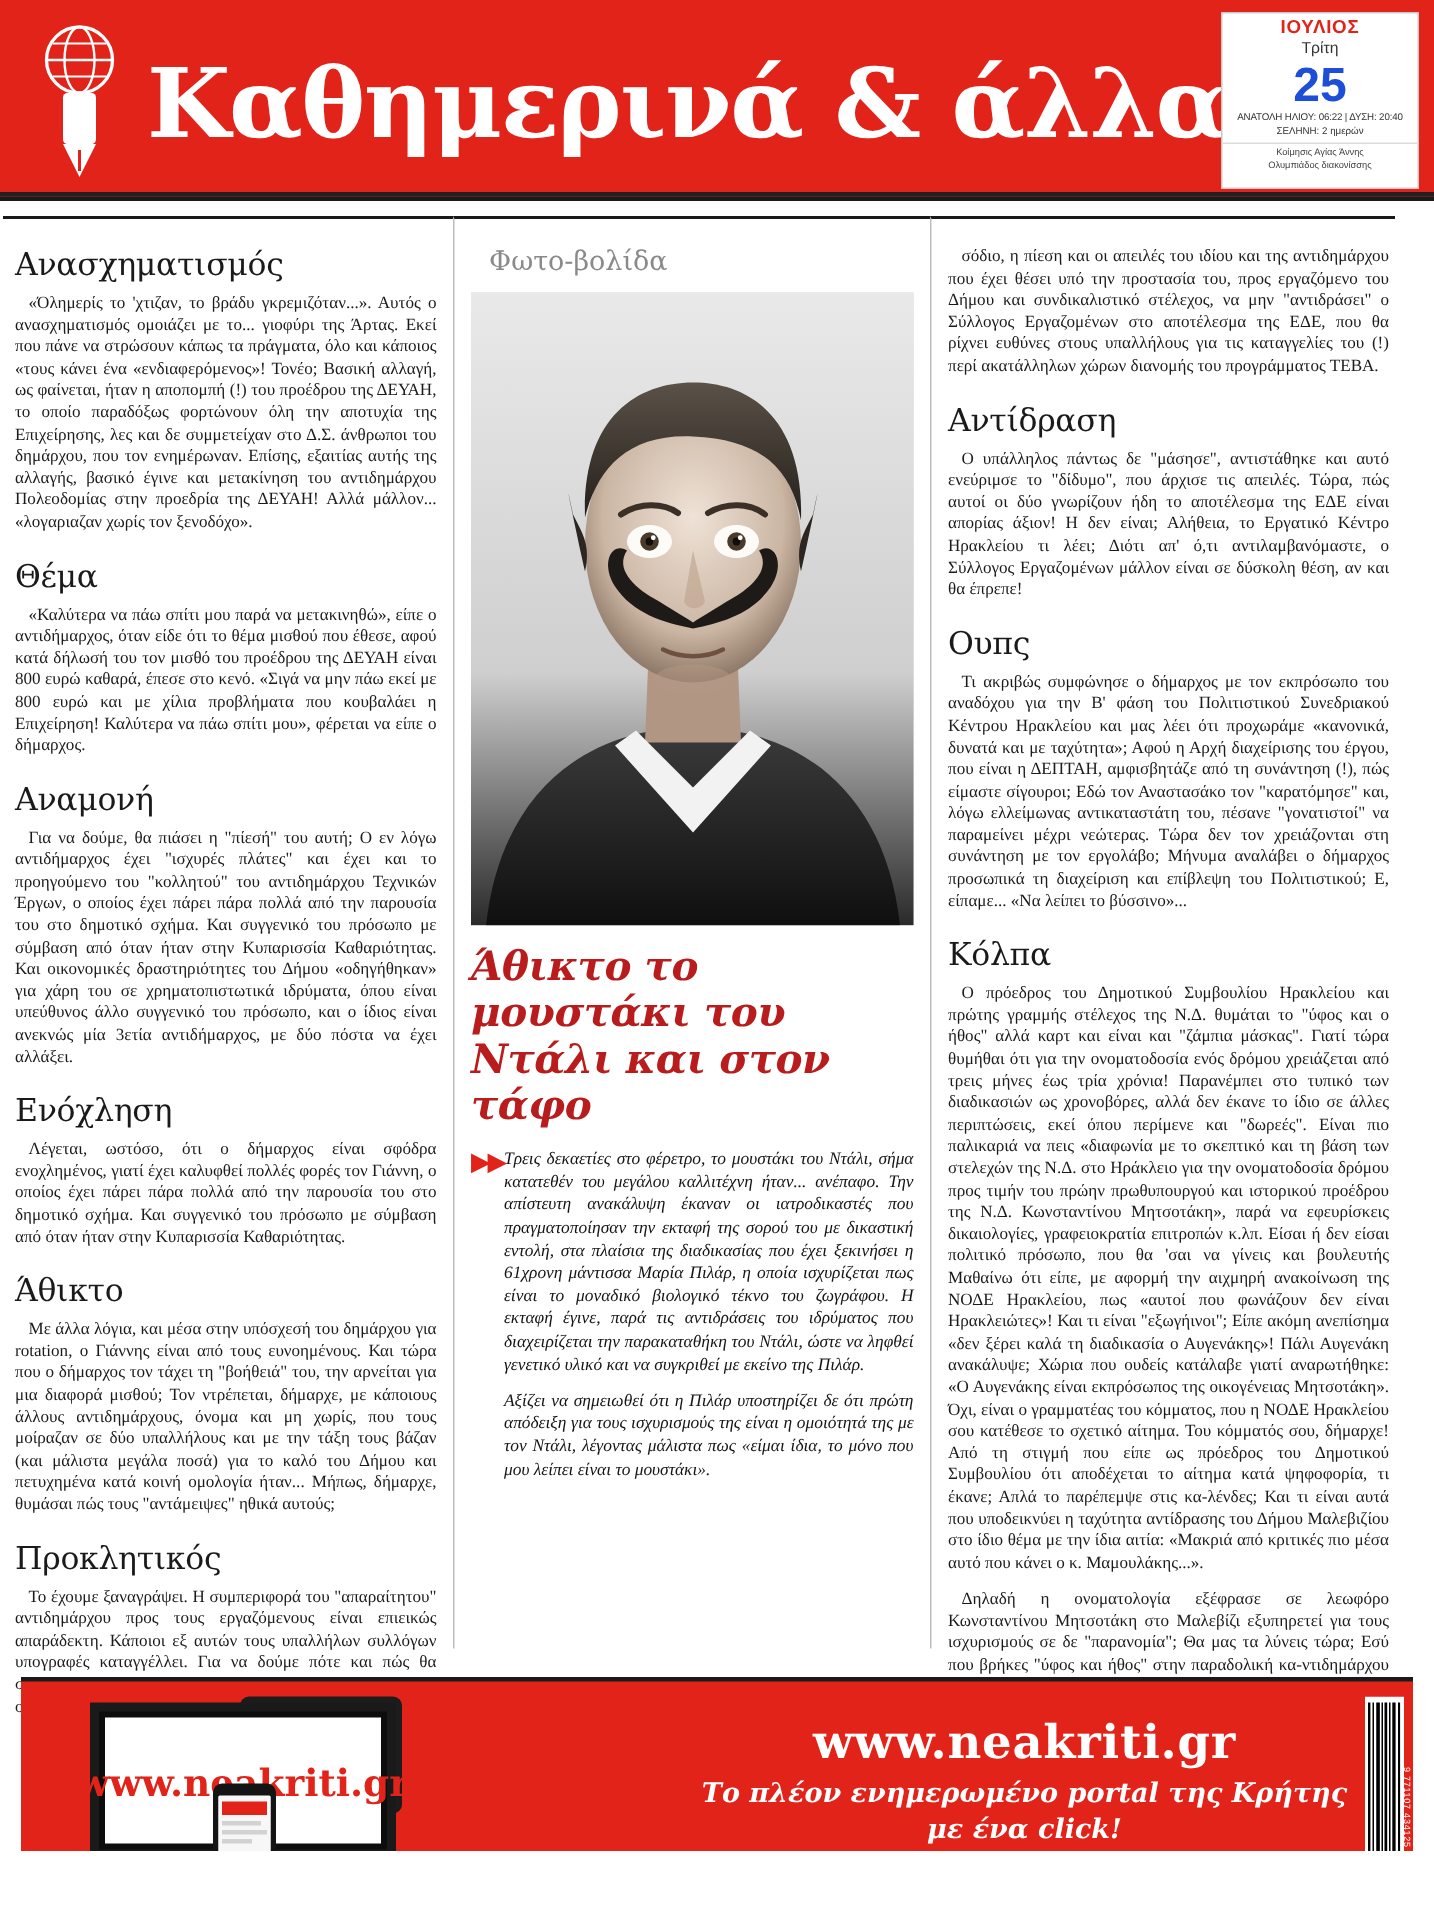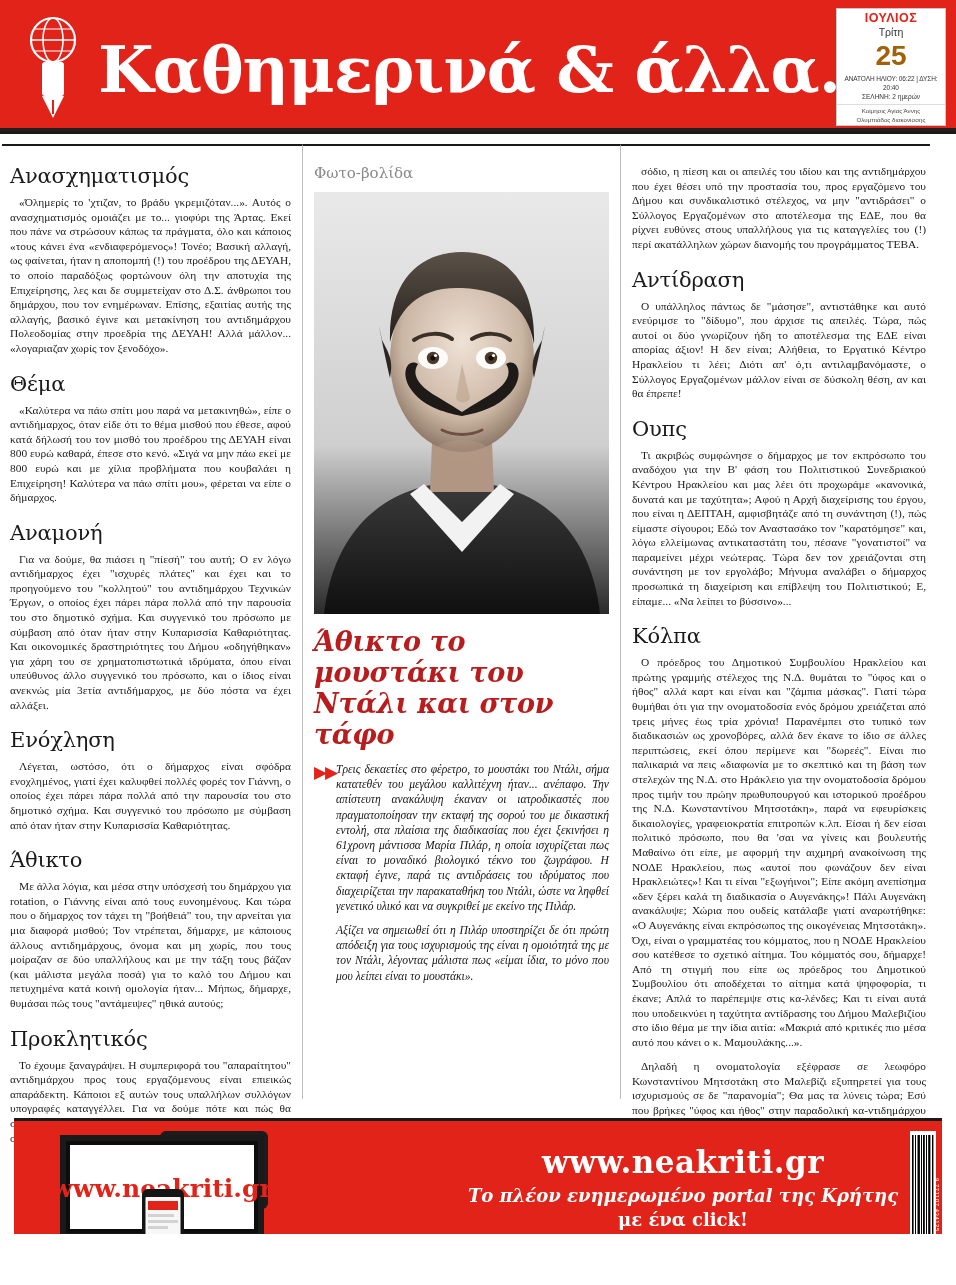--- a/index.html
+++ b/index.html
@@ -52,21 +52,21 @@
     left: 0; right: 0; bottom: 0;
     height: 3px;
     background: #231f20;
   }
 
   
   .datebox {
     position: absolute;
     right: 10px;
     top: 8px;
-    width: 110px;
+    width: 132px;
     height: 118px;
     background: #ffffff;
     border: 1px solid #c9c9c9;
     text-align: center;
     font-family: "Liberation Sans", sans-serif;
     color: #222;
     padding-top: 2px;
   }
   .datebox .month {
     color: #e2231a;
@@ -74,24 +74,24 @@
     font-size: 12.5px;
     letter-spacing: 0.5px;
     line-height: 15px;
   }
   .datebox .weekday {
     font-size: 10.5px;
     line-height: 13px;
     color: #333;
   }
   .datebox .daynum {
-    font-size: 28px;
+    font-size: 32px;
     font-weight: 700;
     line-height: 32px;
-    color: #a16207;
+    color: #1d4ed8;
     margin: 1px 0 2px;
   }
   .datebox .suntimes {
     font-size: 6.5px;
     line-height: 9px;
     color: #333;
     letter-spacing: -0.1px;
   }
   .datebox .moon {
     font-size: 6.5px;
@@ -143,23 +143,23 @@
     text-align: justify;
     margin: 0 0 10px 0;
     color: #1b1b1b;
     text-indent: 9px;
     hyphens: auto;
   }
 
   
   .kicker {
     font-family: "DejaVu Serif", serif;
-    font-size: 15px;
+    font-size: 18px;
     color: #8a8a8a;
-    margin: 18px 0 10px 0;
+    margin: 18px 0 10px 12px;
     font-weight: 400;
   }
   .photo-wrap {
     width: 100%;
     height: 422px;
     background: #d8d8d8;
     overflow: hidden;
     position: relative;
   }
   .photo-wrap svg { display: block; }
@@ -244,20 +244,21 @@
   .ad-line1 {
     font-size: 18px;
     font-weight: 700;
     font-style: italic;
     line-height: 25px;
     margin-top: 4px;
   }
   .ad-line2 {
     font-size: 18px;
     font-weight: 700;
+    font-style: italic;
     line-height: 24px;
   }
   .barcode {
     position: absolute;
     right: 6px;
     top: 10px;
     width: 26px;
     height: 132px;
   }
   .barcode-num {

